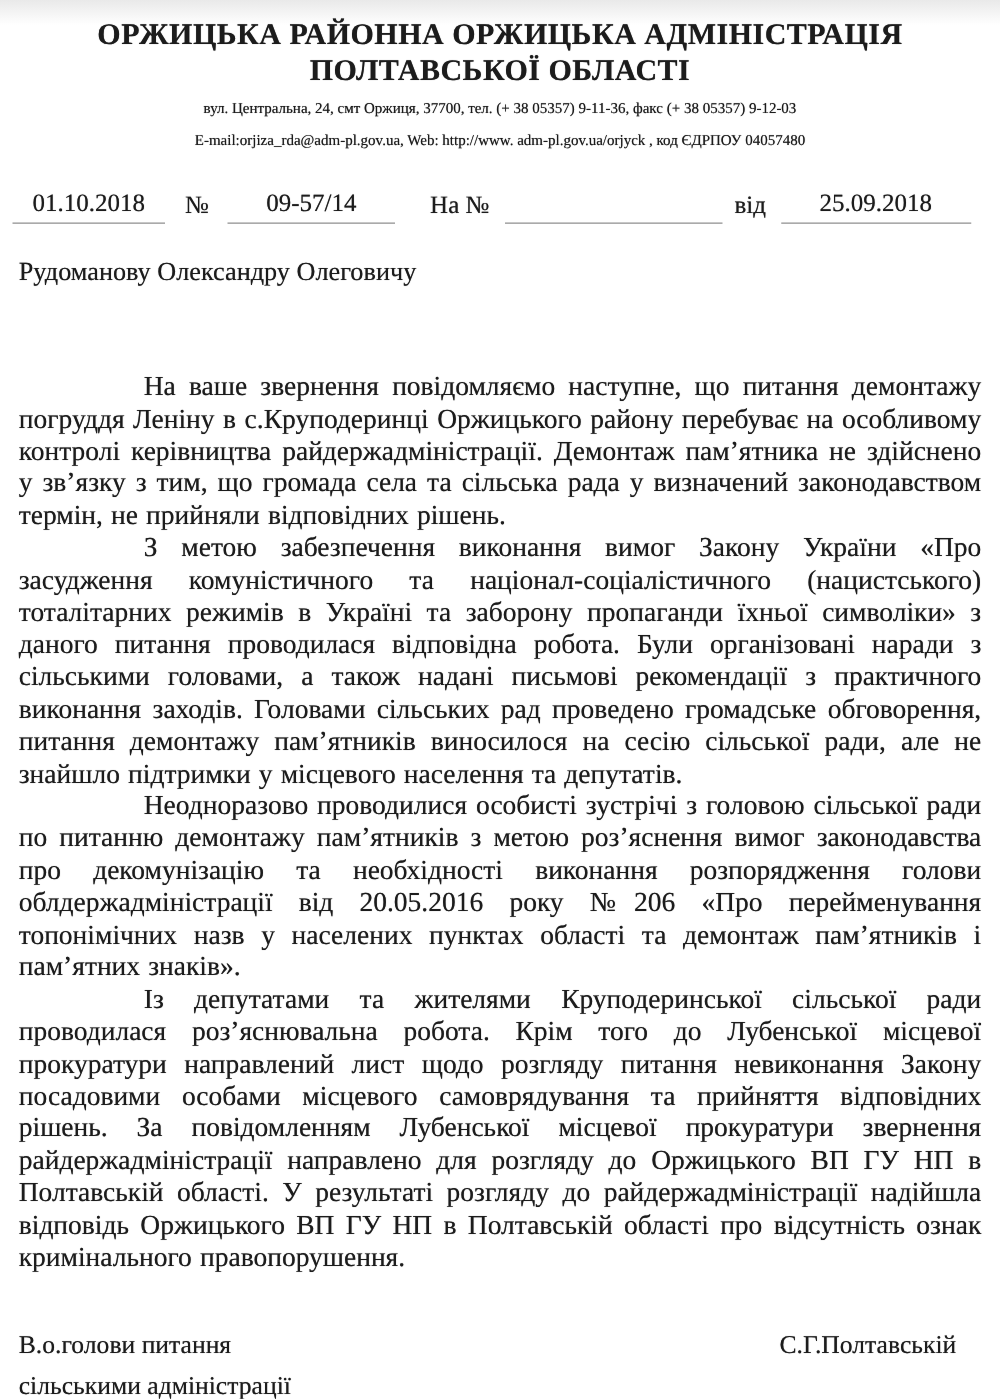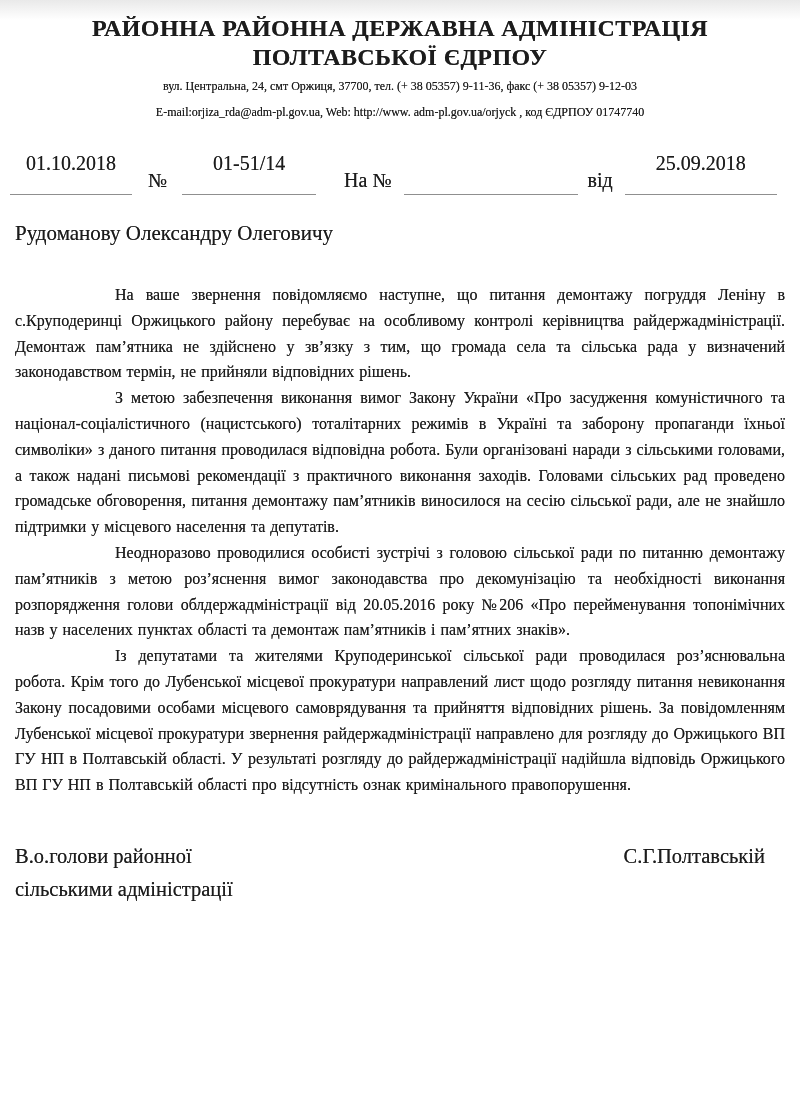--- a/index.html
+++ b/index.html
@@ -45,41 +45,41 @@
     display: flex;
     align-items: flex-end;
     margin-top: 26px;
     font-size: 20px;
     line-height: 26px;
     white-space: nowrap;
   }
   .ref-field {
     border-bottom: 1.5px solid #8f8f8f;
     text-align: center;
-    padding-bottom: 18px;
+    padding-bottom: 2px;
   }
   .ref-label { padding-bottom: 2px; }
   .f-date1  { width: 122px; margin-left: -5px; }
   .l-num    { margin-left: 16px; }
   .f-num    { width: 134px; margin-left: 15px; }
   .l-na     { margin-left: 28px; }
   .f-blank  { width: 174px; margin-left: 12px; }
   .l-vid    { margin-left: 10px; }
   .f-date2  { width: 152px; margin-left: 12px; }
   
   .addressee {
     margin-top: 25px;
     padding-right: 20px;
     font-size: 21px;
     line-height: 26px;
   }
   
   .body-text {
-    margin-top: 36px;
-    font-size: 16px;
+    margin-top: 66px;
+    font-size: 22px;
     line-height: 25.8px;
   }
   .body-text p {
     margin: 0;
     text-align: justify;
     text-indent: 100px;
     word-spacing: 1px;
   }
   
   .sig-row {
@@ -93,46 +93,46 @@
   .sig-name { padding-right: 20px; }
 </style>
 </head>
 <body>
 
 <div class="scan-shadow-top"></div>
 
 <div class="letter">
 
   <div class="letterhead">
-    <div class="org-name">РАЙОННА РАЙОННА ДЕРЖАВНА АДМІНІСТРАЦІЯ</div>
-    <div class="org-name">ПОЛТАВСЬКОЇ ЄДРПОУ</div>
+    <div class="org-name">ОРЖИЦЬКА РАЙОННА ОРЖИЦЬКА АДМІНІСТРАЦІЯ</div>
+    <div class="org-name">ПОЛТАВСЬКОЇ ОБЛАСТІ</div>
     <div class="org-sub">вул. Центральна, 24, смт Оржиця, 37700, тел.  (+ 38 05357) 9-11-36, факс (+ 38 05357) 9-12-03</div>
-    <div class="org-sub">E-mail:orjiza_rda@adm-pl.gov.ua, Web: http://www. adm-pl.gov.ua/orjyck , код ЄДРПОУ 01747740</div>
+    <div class="org-sub">E-mail:orjiza_rda@adm-pl.gov.ua, Web: http://www. adm-pl.gov.ua/orjyck , код ЄДРПОУ 04057480</div>
   </div>
 
   <div class="ref-row">
     <span class="ref-field f-date1">01.10.2018</span>
     <span class="ref-label l-num">№</span>
-    <span class="ref-field f-num">01-51/14</span>
+    <span class="ref-field f-num">09-57/14</span>
     <span class="ref-label l-na">На №</span>
     <span class="ref-field f-blank"></span>
     <span class="ref-label l-vid">від</span>
     <span class="ref-field f-date2">25.09.2018</span>
   </div>
 
   <div class="addressee">Рудоманову Олександру Олеговичу</div>
 
   <div class="body-text">
     <p>На ваше звернення повідомляємо наступне, що питання демонтажу погруддя Леніну в с.Круподеринці Оржицького району перебуває на особливому контролі керівництва райдержадміністрації. Демонтаж пам’ятника не здійснено у зв’язку з тим, що громада села та сільська рада у визначений законодавством термін, не прийняли відповідних рішень.</p>
     <p>З метою забезпечення виконання вимог Закону України «Про засудження комуністичного та націонал-соціалістичного (нацистського) тоталітарних режимів в Україні та заборону пропаганди їхньої символіки» з даного питання проводилася відповідна робота. Були організовані наради з сільськими головами, а також надані письмові рекомендації з практичного виконання заходів. Головами сільських рад проведено громадське обговорення, питання демонтажу пам’ятників виносилося на сесію сільської ради, але не знайшло підтримки у місцевого населення та депутатів.</p>
     <p>Неодноразово проводилися особисті зустрічі з головою сільської ради по питанню демонтажу пам’ятників з метою роз’яснення вимог законодавства про декомунізацію та необхідності виконання розпорядження голови облдержадміністрації від 20.05.2016 року №206 «Про перейменування топонімічних назв у населених пунктах області та демонтаж пам’ятників і пам’ятних знаків».</p>
     <p>Із депутатами та жителями Круподеринської сільської ради проводилася роз’яснювальна робота. Крім того до Лубенської місцевої прокуратури направлений лист щодо розгляду питання невиконання Закону посадовими особами місцевого самоврядування та прийняття відповідних рішень. За повідомленням Лубенської місцевої прокуратури звернення райдержадміністрації направлено для розгляду до Оржицького ВП ГУ НП в Полтавській області. У результаті розгляду до райдержадміністрації надійшла відповідь Оржицького ВП ГУ НП в Полтавській області про відсутність ознак кримінального правопорушення.</p>
   </div>
 
   <div class="sig-row">
     <div>
-      <div>В.о.голови районної</div>
+      <div>В.о.голови питання</div>
       <div>сільськими адміністрації</div>
     </div>
     <div class="sig-name">С.Г.Полтавській</div>
   </div>
 
 </div>
 
 </body></html>

